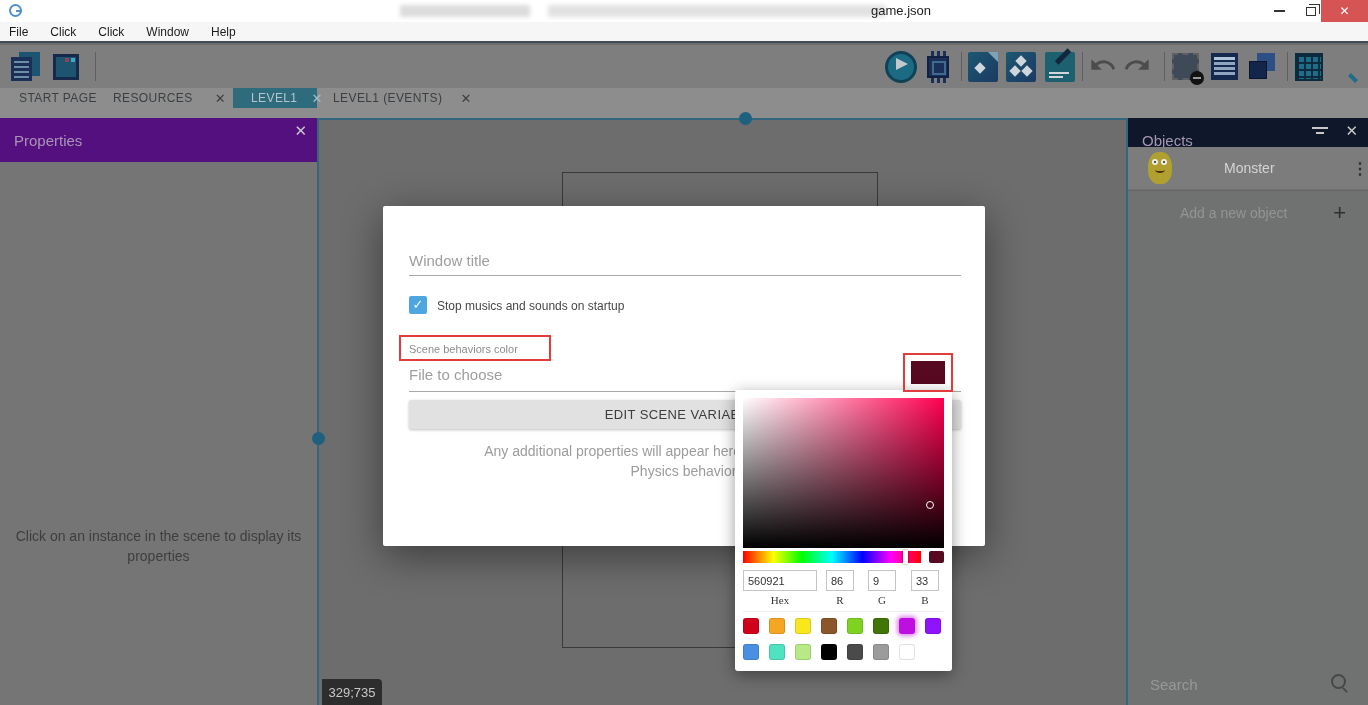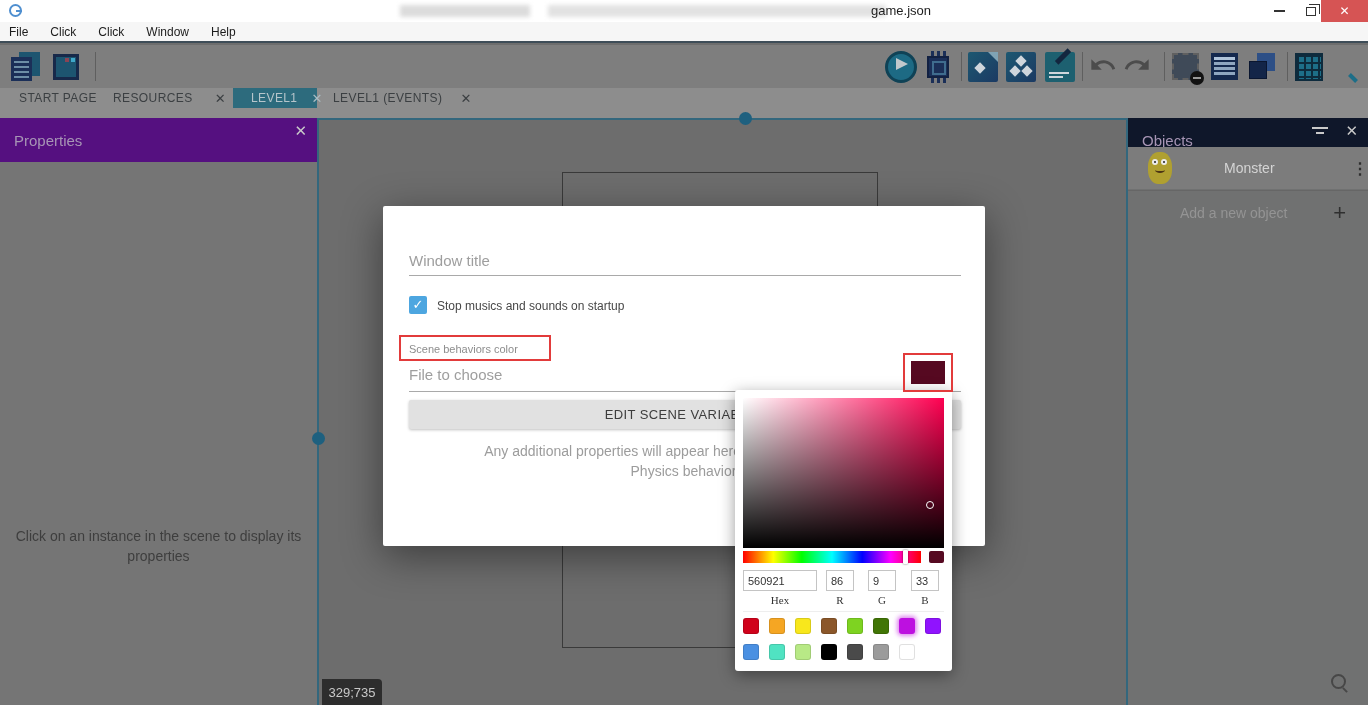--- a/index.html
+++ b/index.html
@@ -339,20 +339,21 @@
       </div>
       <span class="obj-name">Monster</span>
       <span class="obj-dots">⋮</span>
     </div>
     <div class="obj-div"></div>
     <div class="add-row">
       <span class="add-label">Add a new object</span>
       <span class="add-plus">+</span>
     </div>
     <div class="search-row">
+      <input class="search-input" placeholder="Search" style="">
       <span class="mag"></span>
     </div>
   </div>
 
   <div class="dialog">
     <div class="d-placeholder">Window title</div>
     <div class="d-line1"></div>
     <div class="d-check" style="background: rgb(77, 166, 224);">✓</div>
     <div class="d-chklabel">Stop musics and sounds on startup</div>
     <div class="d-small">Scene behaviors color</div>

